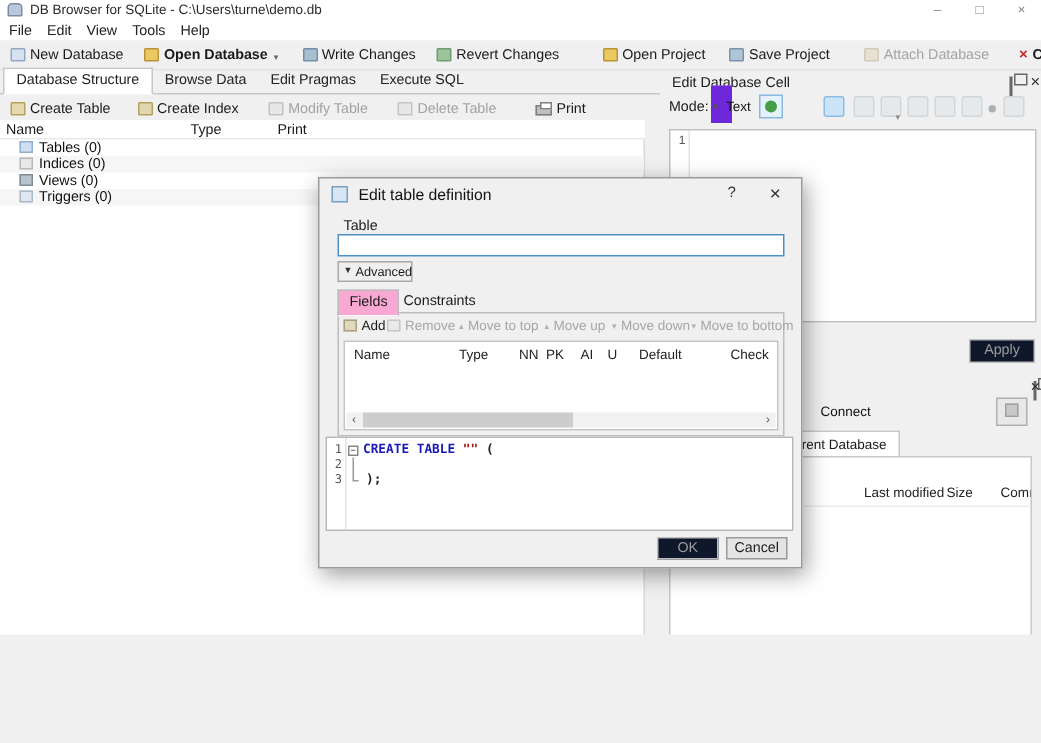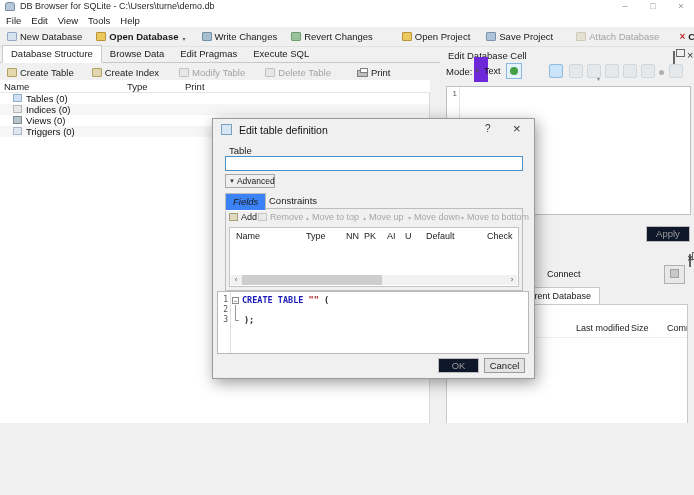--- a/index.html
+++ b/index.html
@@ -95,21 +95,21 @@
   .dialog { position:absolute; left:212px; top:118px; width:323px; height:261px; background:#f0f0f0; border:1px solid #9b9b9b; box-shadow:2px 4px 14px rgba(0,0,0,.38); z-index:10; }
   .dlg-icon { position:absolute; left:8px; top:5px; width:11px; height:11px; background:#d6e6f4; border:1px solid #7aa0c0; }
   .dlg-title { position:absolute; left:26px; top:5px; font-size:10.5px; color:#111; }
   .dlg-help { position:absolute; left:272px; top:4px; font-size:10px; color:#333; }
   .dlg-close { position:absolute; left:300px; top:2px; font-size:13px; color:#333; }
   .dlg-label { position:absolute; font-size:9.5px; color:#1a1a1a; }
   .dlg-input { position:absolute; left:12px; top:37px; width:298px; height:15px; border:1px solid #4a90c4; background:#fff; font-size:9.5px; padding:0 3px; outline:none; font-family:inherit; }
   .adv-btn { position:absolute; left:12px; top:55px; width:50px; height:14px; background:#efefef; border:1px solid #a8a8a8; font-size:8.5px; display:flex; align-items:center; gap:2px; padding-left:3px; }
   .adv-btn .a { font-size:6px; color:#333; }
   .dtab { position:absolute; top:74px; padding:2px 7px 3px 7px; font-size:9.5px; }
-  .dtab.active { background:#3b82f6; border:1px solid #bdbdbd; border-bottom:1px solid #fff; z-index:2;font-style:italic; }
+  .dtab.active { background:#f9a8d4; border:1px solid #bdbdbd; border-bottom:1px solid #fff; z-index:2; }
   .dpane { position:absolute; left:12px; top:89px; width:298px; height:83px; border:1px solid #bdbdbd; background:#f0f0f0; }
   .fbtn { position:absolute; top:93px; display:flex; align-items:center; gap:3px; font-size:9px; white-space:nowrap; }
   .fbtn.disabled { color:#a6a6a6; }
   .mini { font-size:6px; color:#b0b0b0; }
   .ico-add { width:9px; height:8px; background:#dfd9c2; border:1px solid #aa9f78; }
   .ico-rem { width:9px; height:8px; background:#e9e9e9; border:1px solid #c7c7c7; }
   .ftable { position:absolute; left:16px; top:108px; width:290px; height:60px; background:#fff; border:1px solid #c4c4c4; overflow:hidden; }
   .fcol { position:absolute; top:3px; font-size:9px; color:#222; white-space:nowrap; }
   .sqledit { position:absolute; left:4px; top:172px; width:312px; height:63px; background:#fff; border:1px solid #b8b8b8; font-family:"DejaVu Sans Mono",monospace; }
   .lnum { position:absolute; width:9px; text-align:right; font-size:8px; color:#555; }

